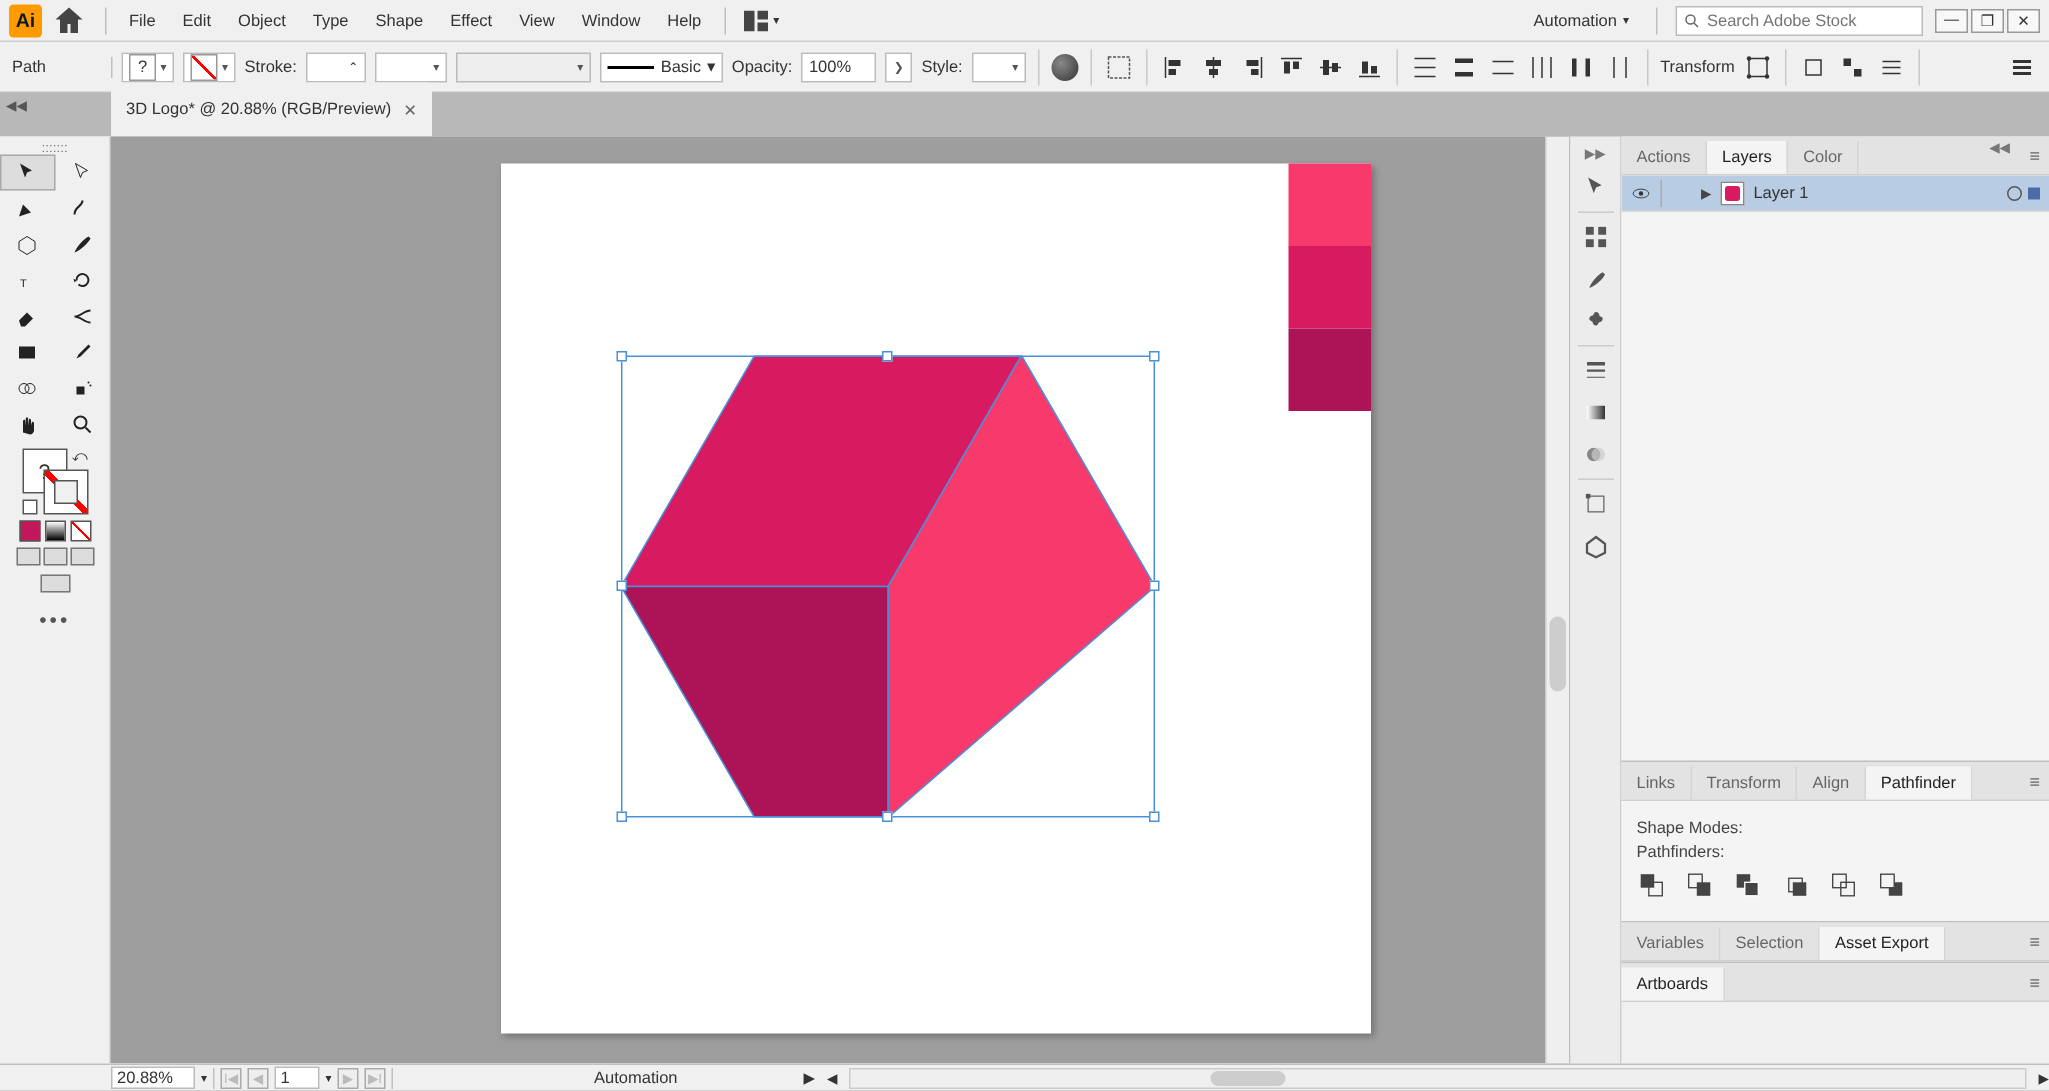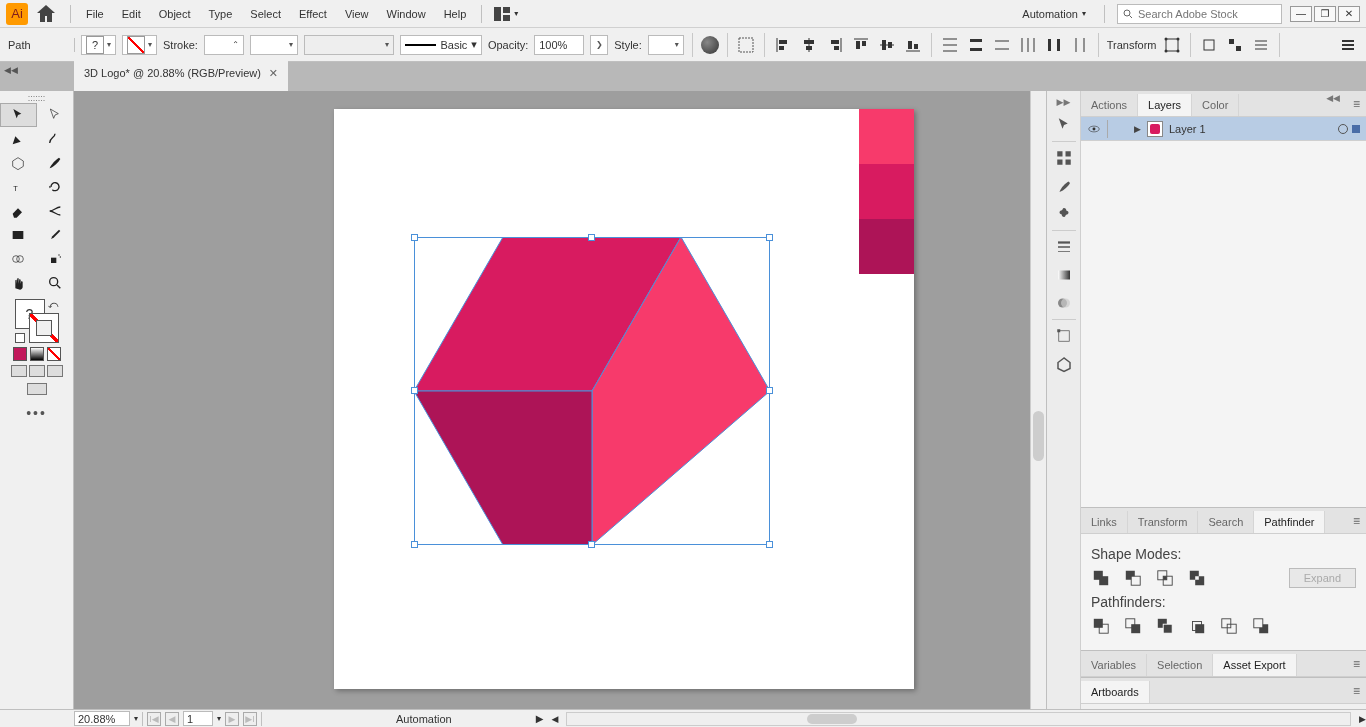--- a/index.html
+++ b/index.html
@@ -1,19 +1,19 @@
 <!DOCTYPE html>
 <html><head>
 <meta charset="utf-8">
 <style>
 *{box-sizing:border-box;margin:0;padding:0;font-family:"Segoe UI",Tahoma,sans-serif;font-size:11px;color:#333;user-select:none}
 body{width:1366px;height:727px;background:#f0f0f0;overflow:hidden;position:relative}
 
 .menubar{height:28px;background:#f0f0f0;display:flex;align-items:center;padding:0 6px;border-bottom:1px solid #d0d0d0}
-.ai-logo{width:22px;height:22px;background:#ff9a00;border-radius:3px;display:flex;align-items:center;justify-content:center;font-weight:normal;color:#7f1d1d;font-size:13px;margin-right:6px}
+.ai-logo{width:22px;height:22px;background:#ff9a00;border-radius:3px;display:flex;align-items:center;justify-content:center;font-weight:bold;color:#0f172a;font-size:13px;margin-right:6px}
 .home-icon{width:24px;height:24px;display:flex;align-items:center;justify-content:center;margin-right:6px}
 .menubar .sep{width:1px;height:18px;background:#c0c0c0;margin:0 6px}
 .menubar .mitem{padding:4px 9px;cursor:default}
 .menu-right{margin-left:auto;display:flex;align-items:center;gap:6px}
 .workspace-switch{display:flex;align-items:center;padding:2px 6px;gap:4px}
 .search-stock{display:flex;align-items:center;background:#fff;border:1px solid #bbb;height:20px;padding:0 4px;gap:4px;width:165px}
 .search-stock input{border:none;outline:none;font-size:11px;width:120px;color:#888}
 .winbtns{display:flex;gap:0}
 .winbtn{width:22px;height:16px;border:1px solid #999;background:#f8f8f8;display:flex;align-items:center;justify-content:center;font-size:10px;margin-left:2px}
 
@@ -94,21 +94,21 @@
 .layer-end .sq{width:8px;height:8px;background:#4a6da7}
 .layers-footer{height:24px;border-top:1px solid #cfcfcf;display:flex;align-items:center;padding:0 8px;gap:10px;color:#555;background:#eee}
 .layers-footer .sp{flex:1}
 .lf-ic{width:14px;height:14px;color:#666}
 .panel-sec{border-top:1px solid #bfbfbf}
 .pf-body{padding:8px 10px;background:#f4f4f4}
 .pf-row{display:flex;align-items:center;gap:12px;margin:6px 0}
 .pf-btn{width:20px;height:20px;display:flex;align-items:center;justify-content:center}
 .pf-btn svg{width:18px;height:18px}
 .expand-btn{padding:3px 14px;background:#e8e8e8;border:1px solid #bbb;color:#aaa;margin-left:auto}
-.lbl-sm{font-size:14px;color:#444;margin:4px 0}
+.lbl-sm{font-size:11px;color:#444;margin:4px 0}
 
 .status{position:absolute;left:0;right:0;bottom:0;height:18px;background:#f0f0f0;border-top:1px solid #bfbfbf;display:flex;align-items:center;padding:0 0 0 74px;gap:4px}
 .status .zoom{width:56px;height:15px;border:1px solid #bbb;background:#fff;padding:0 3px;display:flex;align-items:center}
 .navbtn{width:14px;height:14px;border:1px solid #aaa;background:#eee;display:flex;align-items:center;justify-content:center;font-size:9px;color:#555}
 .navbtn.dis{color:#bbb}
 .artnum{width:30px;height:15px;border:1px solid #bbb;background:#fff;display:flex;align-items:center;padding:0 3px}
 .status .sel{margin-left:130px}
 .status .play{margin-left:80px;font-size:10px}
 .hscroll{flex:1;height:14px;background:#efefef;border:1px solid #ccc;margin:0 4px;position:relative}
 .hscroll .thumb{position:absolute;top:1px;bottom:1px;left:240px;width:50px;background:#cdcdcd;border-radius:6px}
@@ -122,21 +122,21 @@
   <div class="home-icon">
       <svg viewBox="0 0 24 24">
         <path fill="#444" d="M12 3l9 8h-3v9h-5v-6H11v6H6v-9H3z"></path>
       </svg>
     </div>
   <div class="sep"></div>
   <div class="mitem">File</div>
   <div class="mitem">Edit</div>
   <div class="mitem">Object</div>
   <div class="mitem">Type</div>
-  <div class="mitem">Select</div>
+  <div class="mitem">Shape</div>
   <div class="mitem">Effect</div>
   <div class="mitem">View</div>
   <div class="mitem">Window</div>
   <div class="mitem">Help</div>
   <div class="sep"></div>
   <div class="workspace-switch">
       <svg width="16" height="14" viewBox="0 0 16 14">
         <rect x="0" y="0" width="7" height="14" fill="#444"></rect>
         <rect x="9" y="0" width="7" height="6" fill="#444"></rect>
         <rect x="9" y="8" width="7" height="6" fill="#444"></rect>
@@ -574,53 +574,26 @@
             <div class="ring"></div>
             <div class="sq"></div>
           </div>
         </div>
       </div>
 
       <div class="panel-sec">
         <div class="pn-tabs">
           <div class="pn-tab">Links</div>
           <div class="pn-tab">Transform</div>
-          <div class="pn-tab">Search</div>
+          <div class="pn-tab">Align</div>
           <div class="pn-tab active">Pathfinder</div>
           <div class="pn-menu">≡</div>
         </div>
         <div class="pf-body">
           <div class="lbl-sm">Shape Modes:</div>
-          <div class="pf-row">
-            <div class="pf-btn">
-                <svg viewBox="0 0 20 20">
-                  <rect x="2" y="2" width="10" height="10" fill="#444"></rect>
-                  <rect x="8" y="8" width="10" height="10" fill="#444"></rect>
-                </svg>
-              </div>
-            <div class="pf-btn">
-                <svg viewBox="0 0 20 20">
-                  <path fill="#444" d="M2 2h10v6H8v4H2z"></path>
-                  <rect x="8" y="8" width="10" height="10" fill="none" stroke="#444"></rect>
-                </svg>
-              </div>
-            <div class="pf-btn">
-                <svg viewBox="0 0 20 20">
-                  <rect x="2" y="2" width="10" height="10" fill="none" stroke="#444"></rect>
-                  <rect x="8" y="8" width="10" height="10" fill="none" stroke="#444"></rect>
-                  <rect x="8" y="8" width="4" height="4" fill="#444"></rect>
-                </svg>
-              </div>
-            <div class="pf-btn">
-                <svg viewBox="0 0 20 20">
-                  <path fill="#444" d="M2 2h10v6H8v4H2zM12 8h6v10H8v-6h4z"></path>
-                </svg>
-              </div>
-            <div class="expand-btn">Expand</div>
-          </div>
           <div class="lbl-sm">Pathfinders:</div>
           <div class="pf-row">
             <div class="pf-btn">
                 <svg viewBox="0 0 20 20">
                   <rect x="2" y="2" width="10" height="10" fill="#444"></rect>
                   <rect x="8" y="8" width="10" height="10" fill="none" stroke="#444"></rect>
                 </svg>
               </div>
             <div class="pf-btn">
                 <svg viewBox="0 0 20 20">

